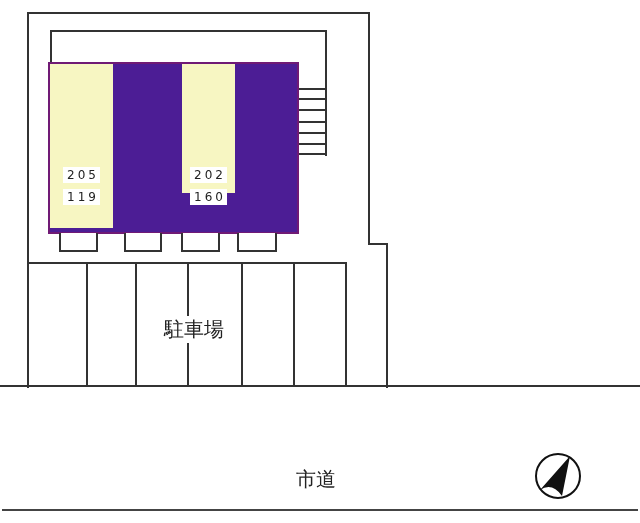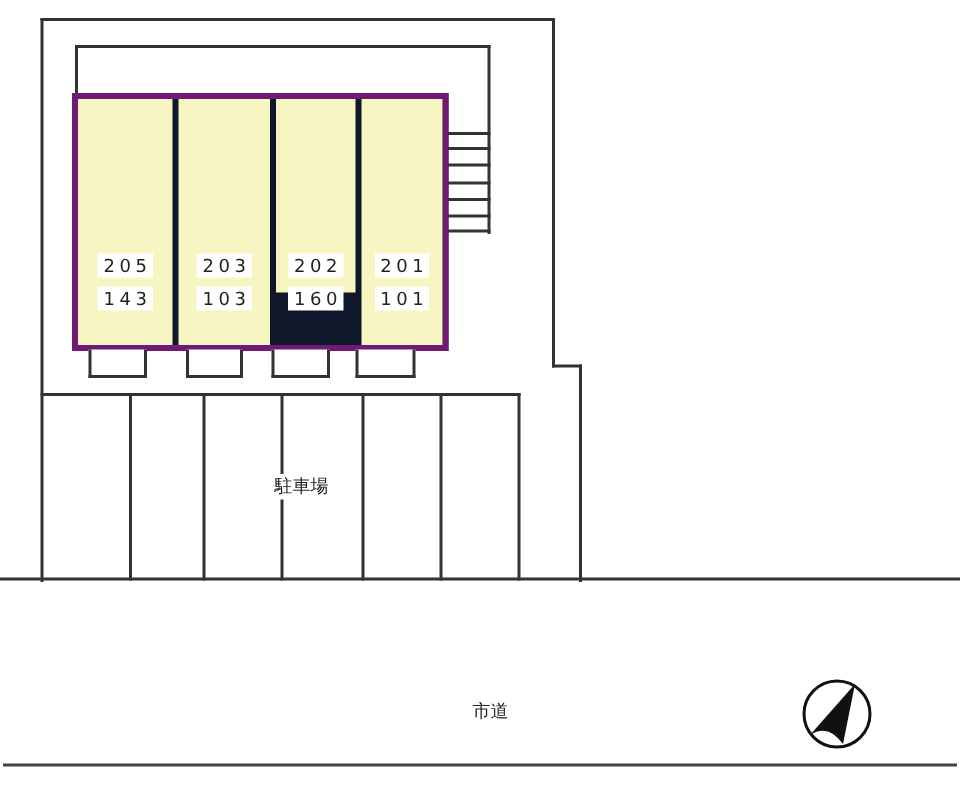--- a/index.html
+++ b/index.html
@@ -47,25 +47,24 @@
       box-sizing: border-box;
     }
     .stair-step {
       position: absolute;
       left: 0; right: 0;
       height: 2px;
       background: #333333;
     }
     .label-jp {
       position: absolute;
-      font-size: 12px;
+      font-size: 20px;
       color: #222222;
       font-family: Liberation Sans, sans-serif;
       white-space: nowrap;
-      margin-left: 19px;
     }
   </style>
 </head>
 <body>
 
 <div>
 
   <div class="line" style="left:27px; top:12px; width:343px; height:2px;"></div>
 
   <div class="line" style="left:27px; top:12px; width:2px; height:376px;"></div>
@@ -86,43 +85,31 @@
 <div class="abs" style="left:297px; top:88px; width:30px; height:67px; border-left:0;">
   <div class="stair-step" style="top:0px;"></div>
   <div class="stair-step" style="top:10px;"></div>
   <div class="stair-step" style="top:21px;"></div>
   <div class="stair-step" style="top:33px;"></div>
   <div class="stair-step" style="top:44px;"></div>
   <div class="stair-step" style="top:55px;"></div>
   <div class="stair-step" style="top:65px;"></div>
 </div>
 
-<div class="abs" style="left:48px; top:62px; width:251px; height:172px; border:4px solid #701a75; background:#0f172a;">
+<div class="abs" style="left:48px; top:62px; width:251px; height:172px; border:2px solid #701a75; background:#4c1d95;">
   <div class="unit" style="left:0px; top:0px; width:63px; height:164px;">
     <div class="unit-labels">
       <span class="unit-num">205</span>
-      <span class="unit-num">143</span>
-    </div>
-  </div>
-  <div class="unit" style="left:67px; top:0px; width:61px; height:164px;">
-    <div class="unit-labels">
-      <span class="unit-num">203</span>
-      <span class="unit-num">103</span>
+      <span class="unit-num">119</span>
     </div>
   </div>
   <div class="unit" style="left:132px; top:0px; width:53px; height:129px;">
     <div class="unit-labels">
       <span class="unit-num">202</span>
       <span class="unit-num">160</span>
-    </div>
-  </div>
-  <div class="unit" style="left:189px; top:0px; width:54px; height:164px;">
-    <div class="unit-labels">
-      <span class="unit-num">201</span>
-      <span class="unit-num">101</span>
     </div>
   </div>
 </div>
 
 <div class="balcony" style="left:59px; top:233px; width:39px; height:19px;"></div>
 <div class="balcony" style="left:124px; top:233px; width:38px; height:19px;"></div>
 <div class="balcony" style="left:181px; top:233px; width:39px; height:19px;"></div>
 <div class="balcony" style="left:237px; top:233px; width:40px; height:19px;"></div>
 
 <div>

